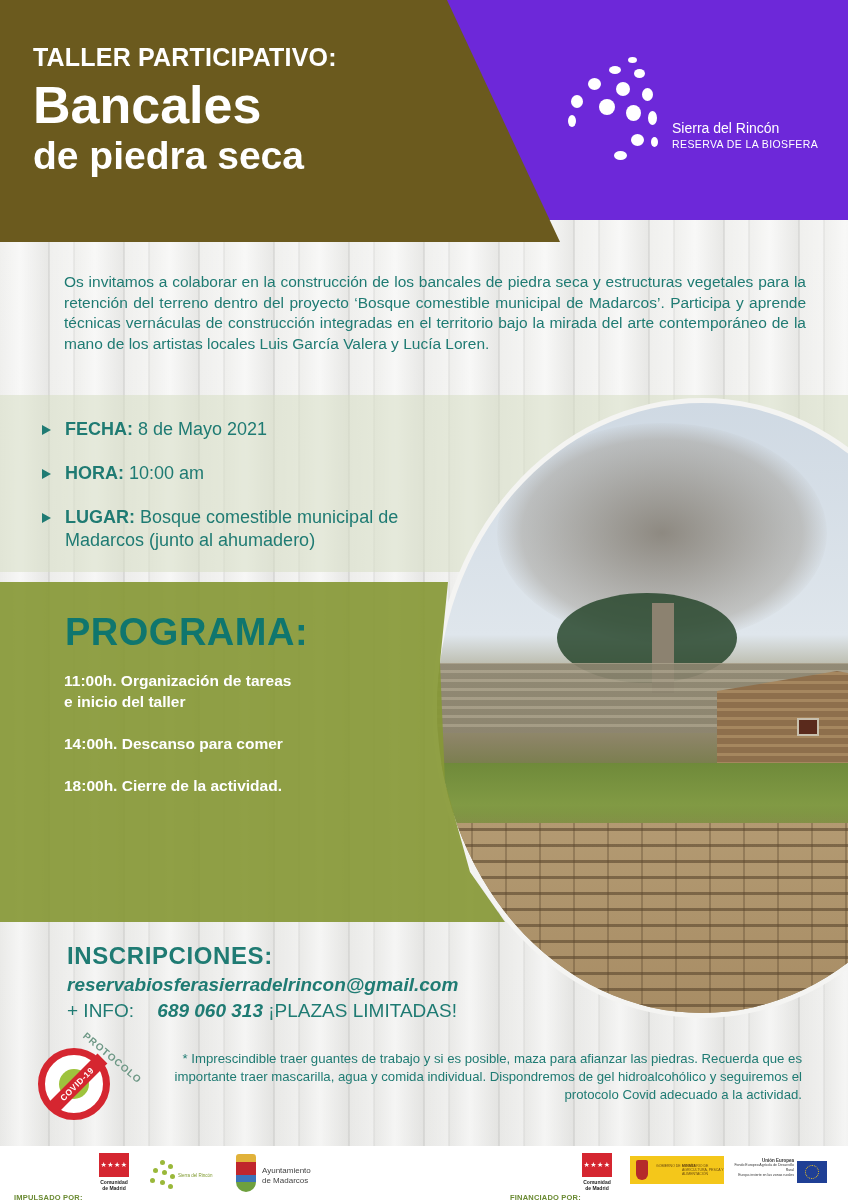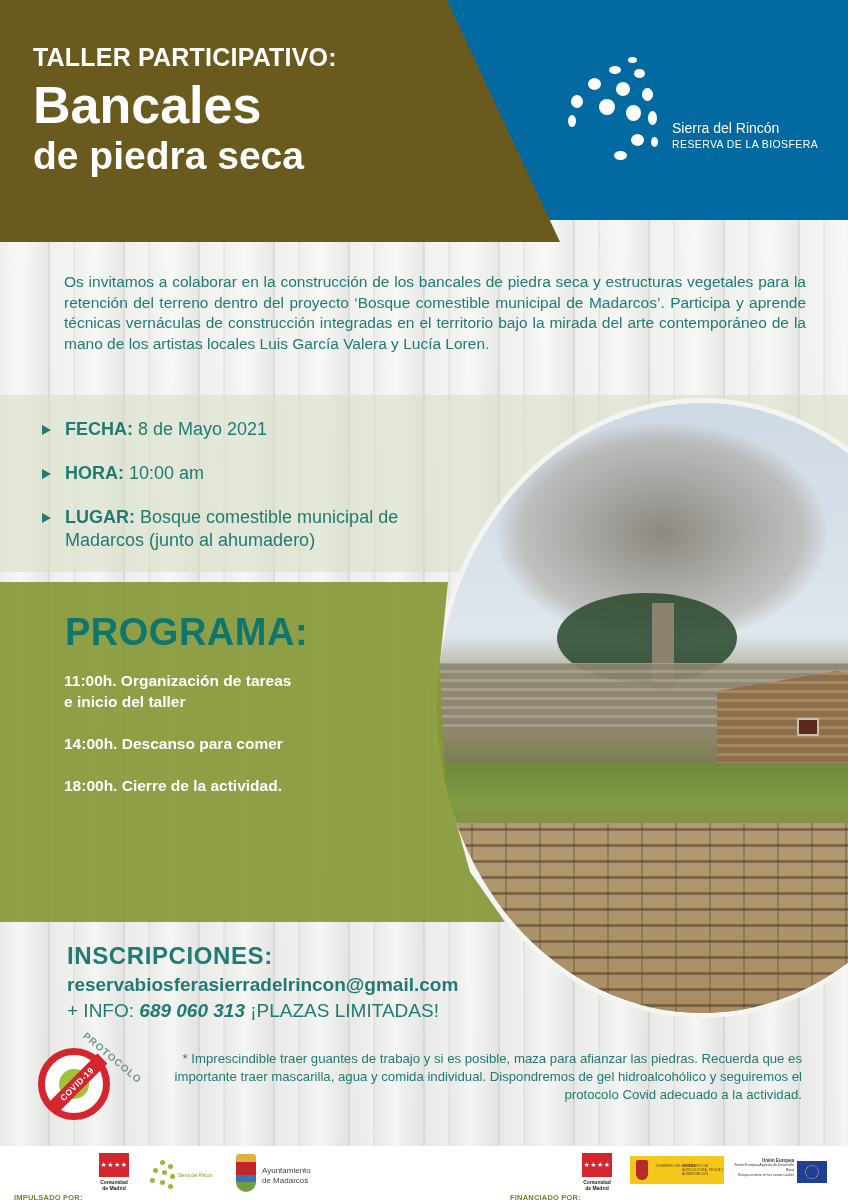--- a/index.html
+++ b/index.html
@@ -9,21 +9,21 @@
     font-family: "Liberation Sans", sans-serif;
     background-color: #ececea;
     background-image:
       repeating-linear-gradient(90deg,
         rgba(255,255,255,0) 0px, rgba(255,255,255,0.55) 20px, rgba(220,220,218,0.4) 48px,
         rgba(180,180,178,0.6) 49px, rgba(255,255,255,0) 50px, rgba(255,255,255,0.3) 73px,
         rgba(200,200,198,0.5) 74px, rgba(255,255,255,0) 75px),
       linear-gradient(180deg, #f2f2f0, #e8e8e6);
   }
   
-  .header { position: absolute; left: 0; top: 0; width: 848px; height: 220px; background: #0369a1; }
+  .header { position: absolute; left: 0; top: 0; width: 848px; height: 220px; background: #6d28d9; }
   .header-olive {
     position: absolute; left: 0; top: 0; width: 848px; height: 242px; background: #6b5a1e;
     clip-path: polygon(0 0, 447px 0, 560px 242px, 0 242px);
   }
   .header-text { position: absolute; left: 33px; top: 42px; color: #ffffff; }
   .kicker { font-size: 25px; font-weight: bold; letter-spacing: 0.2px; line-height: 30px; }
   .title-big { font-size: 52px; font-weight: bold; line-height: 58px; margin-top: 4px; }
   .title-sub { font-size: 39px; font-weight: bold; line-height: 44px; }
   .brand { position: absolute; left: 566px; top: 55px; width: 260px; height: 110px; }
   .brand .dot { position: absolute; background: #fff; border-radius: 50%; }
@@ -66,23 +66,23 @@
   .grass { position: absolute; left: 0; top: 360px; width: 100%; height: 70px; background: linear-gradient(180deg, #6f8a3a, #819a44 60%, rgba(129,154,68,0)); }
   .stones { position: absolute; left: 0; top: 420px; width: 100%; height: 200px;
     background:
       repeating-linear-gradient(0deg, rgba(90,70,45,0.6) 0 3px, rgba(0,0,0,0) 3px 16px),
       repeating-linear-gradient(90deg, rgba(90,70,45,0.35) 0 2px, rgba(0,0,0,0) 2px 34px),
       linear-gradient(180deg, #b39a72, #a78c64); }
 
   
   .insc { position: absolute; left: 67px; top: 942px; color: #1f7b73; }
   .insc-title { font-size: 24px; font-weight: bold; letter-spacing: 0.6px; line-height: 28px; }
-  .insc-email { font-size: 19px; font-weight: bold; line-height: 26px; margin-top: 2px; }
+  .insc-email { font-size: 19px; font-weight: bold; font-style: italic; line-height: 26px; margin-top: 2px; }
   .insc-info { font-size: 19px; line-height: 26px; }
-  .insc-info b { font-style: italic; }
+  .insc-info b { font-style: italic; margin-left: 18px; }
 
   
   .covid { position: absolute; left: 38px; top: 1048px; width: 72px; height: 72px; border-radius: 50%; background: #fff; border: 7px solid #d52630; }
   .covid .virus { position: absolute; left: 14px; top: 14px; width: 30px; height: 30px; border-radius: 50%; background: #9ec33d; }
   .covid .slash { position: absolute; left: -4px; top: 22px; width: 72px; height: 14px; background: #d52630; transform: rotate(-45deg); color: #fff; font-size: 8.5px; font-weight: bold; text-align: center; line-height: 14px; letter-spacing: 0.5px; }
   .protocolo { position: absolute; left: 88px; top: 1030px; color: #6e9886; font-size: 10px; font-weight: bold; transform: rotate(40deg); transform-origin: left top; letter-spacing: 1px; }
   .note { position: absolute; left: 152px; top: 1050px; width: 650px; color: #1f7b73; font-size: 13.2px; line-height: 18px; text-align: right; }
 
   
   .footer { position: absolute; left: 0; top: 1146px; width: 848px; height: 54px; background: #ffffff; }

